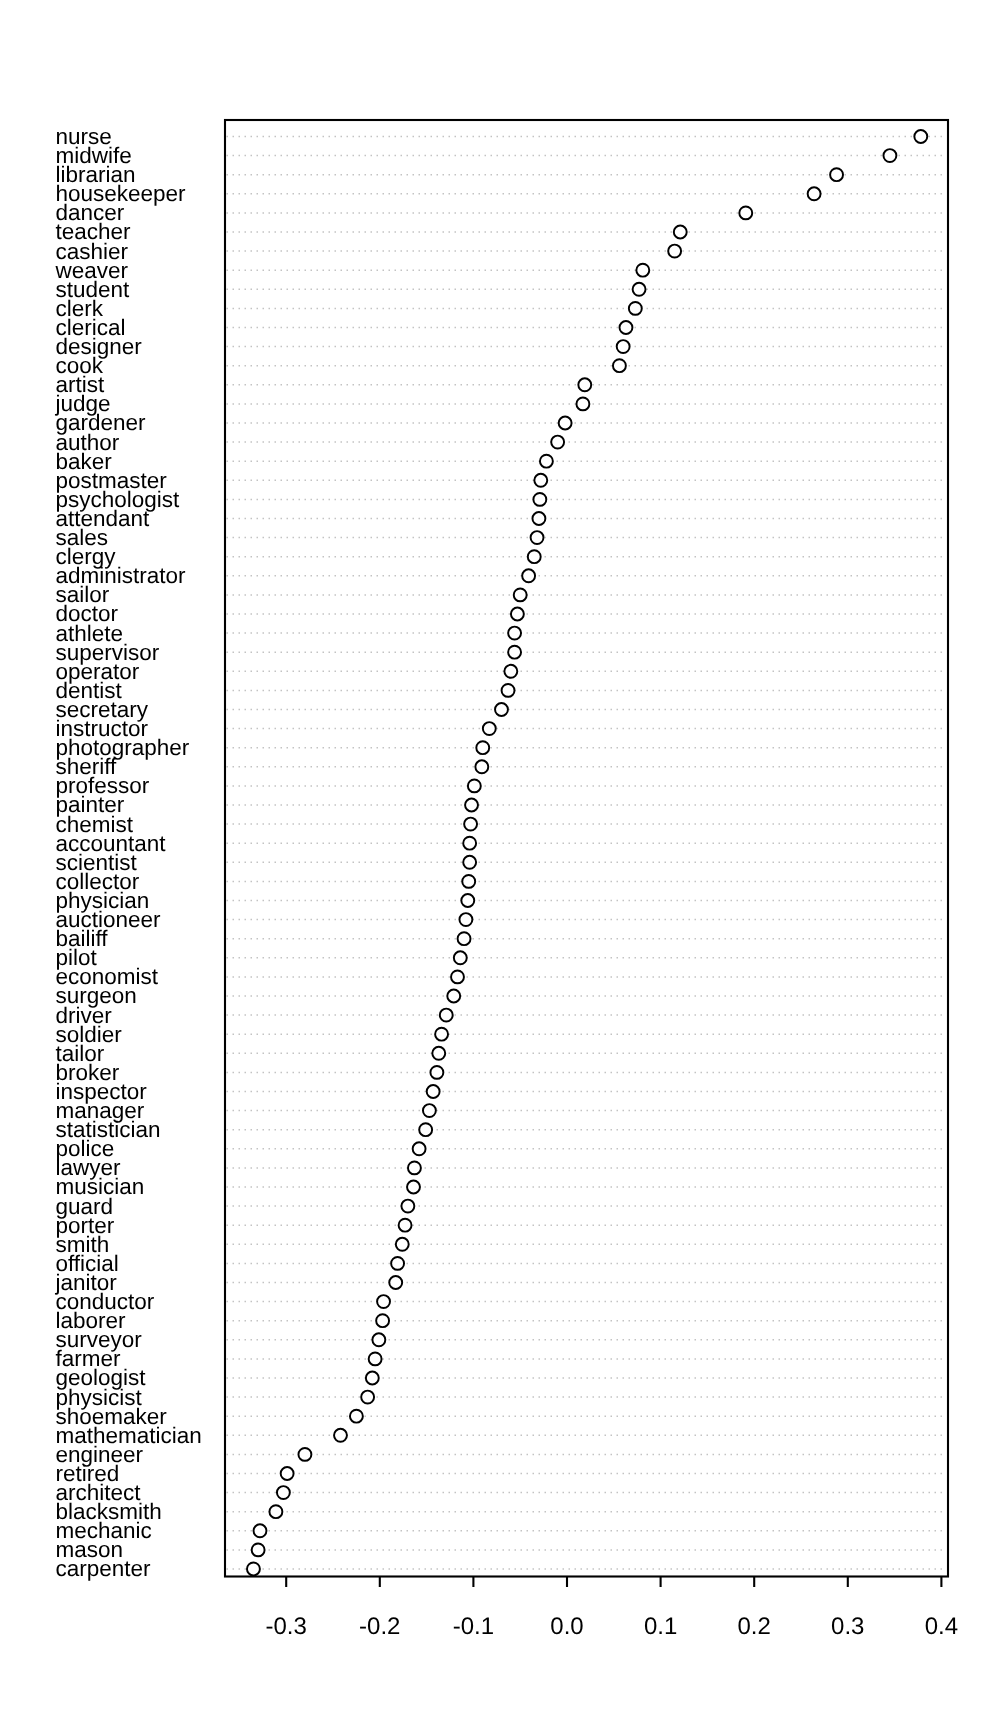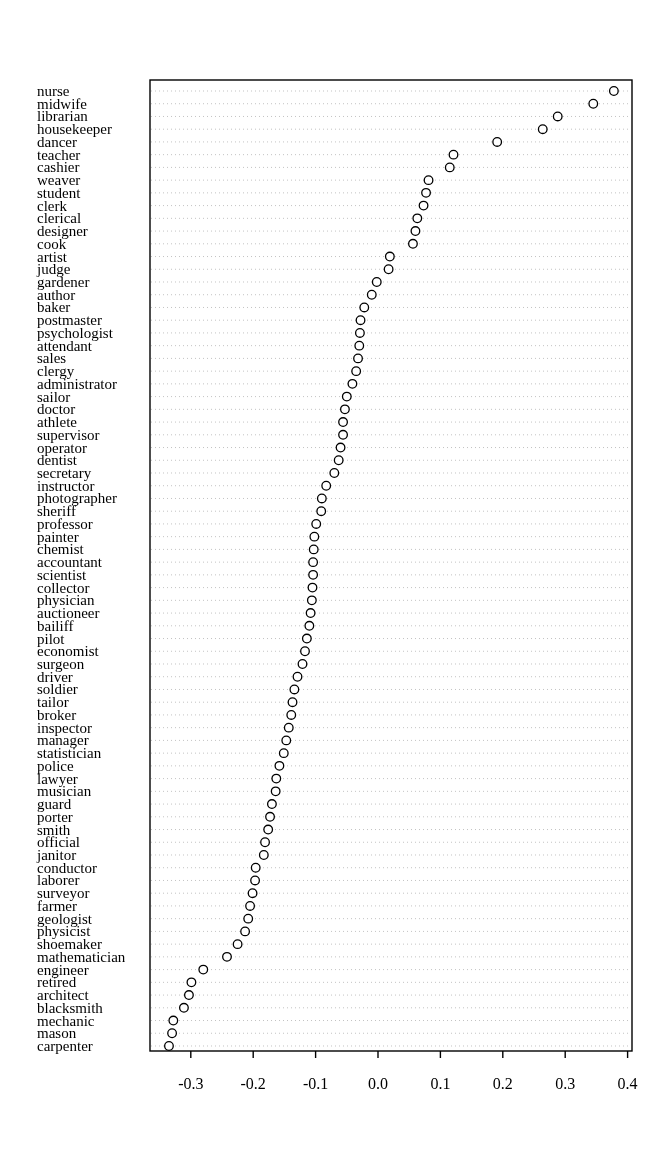--- a/index.html
+++ b/index.html
@@ -1,17 +1,17 @@
 <!DOCTYPE html>
 <html><head>
 <meta charset="utf-8">
 <style>
   html,body{margin:0;padding:0;background:#ffffff;}
   body{width:672px;height:1152px;font-family:"Liberation Sans",sans-serif;}
-  .figure{position:relative;width:672px;height:1152px;background:#ffffff;overflow:hidden;font-family:Liberation Serif, serif;}
+  .figure{position:relative;width:672px;height:1152px;background:#ffffff;overflow:hidden;}
   svg{display:block;}
 </style>
 </head>
 <body>
 
 <div class="figure">
   <svg id="plot" width="672" height="1152" viewBox="0 0 672 1152">
       <line x1="151" y1="91" x2="631" y2="91" stroke="#c3c3c3" stroke-width="1" stroke-dasharray="1 3"></line>
       <line x1="151" y1="103.7333" x2="631" y2="103.7333" stroke="#c3c3c3" stroke-width="1" stroke-dasharray="1 3"></line>
       <line x1="151" y1="116.4666" x2="631" y2="116.4666" stroke="#c3c3c3" stroke-width="1" stroke-dasharray="1 3"></line>

